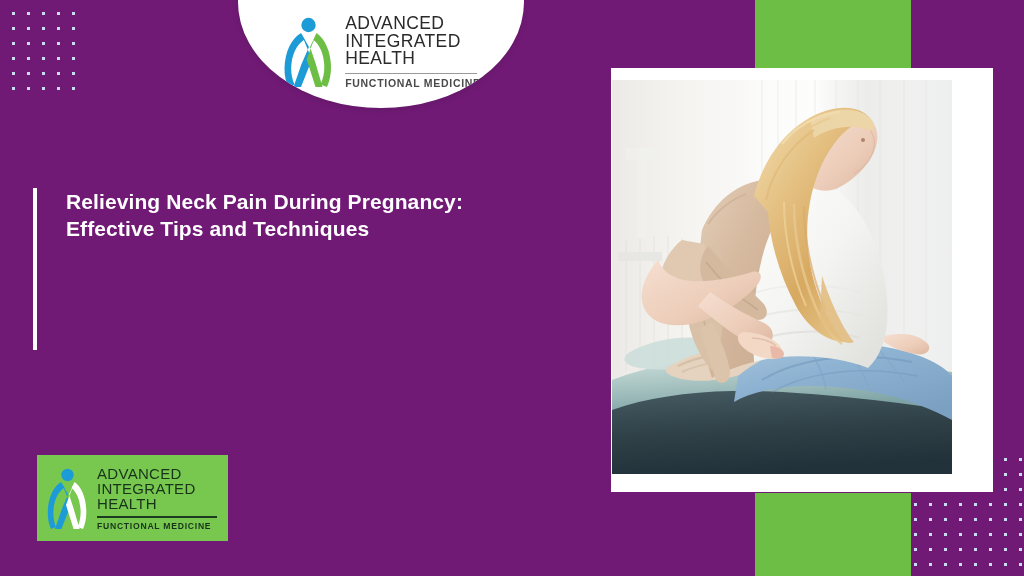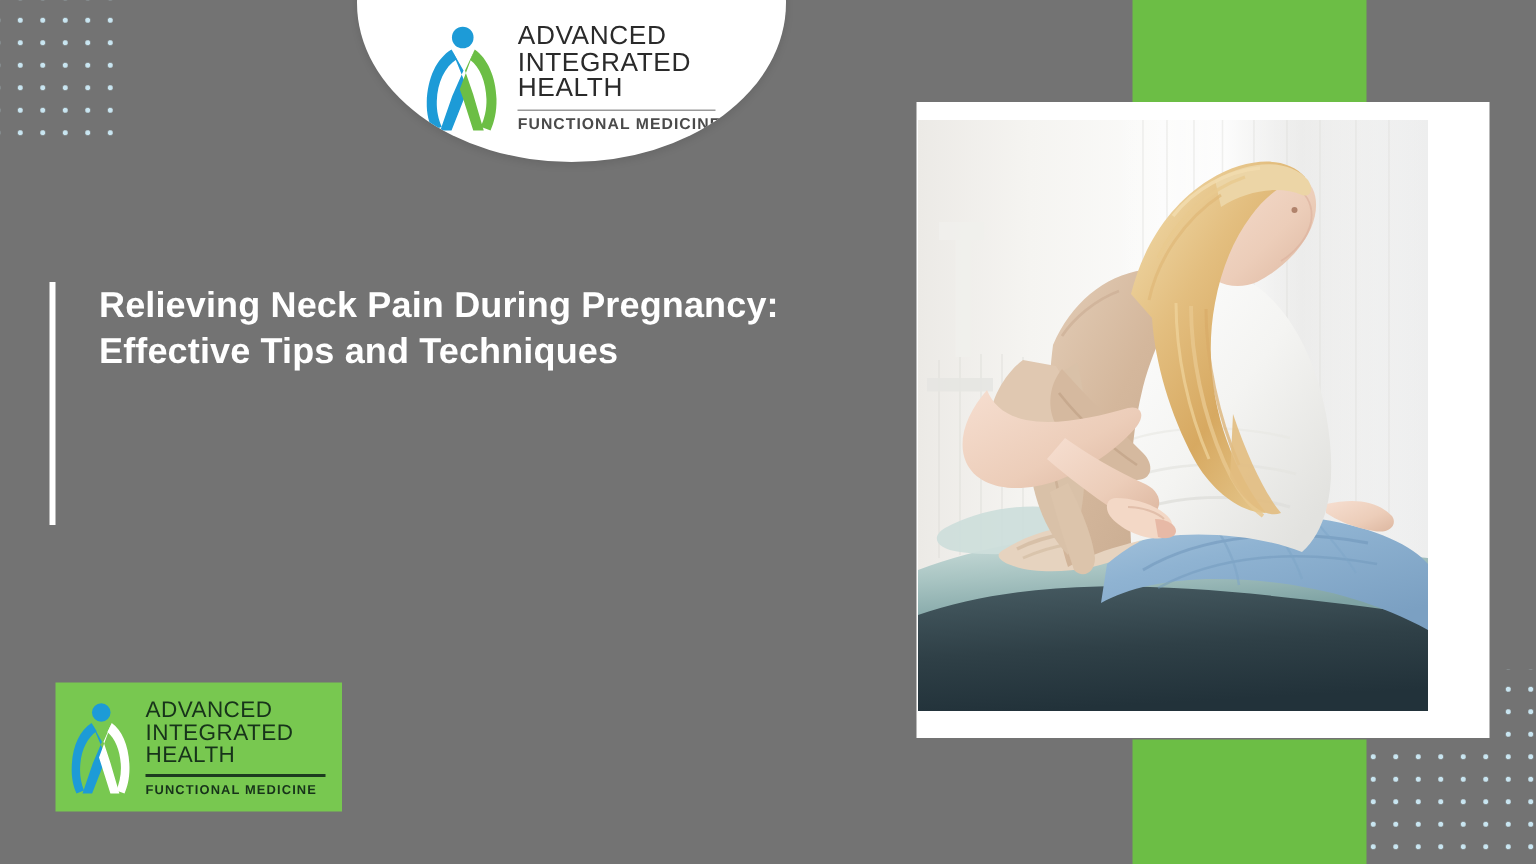--- a/index.html
+++ b/index.html
@@ -3,21 +3,21 @@
 <meta charset="utf-8">
 <style>
   * { margin:0; padding:0; box-sizing:border-box; }
   html,body { width:1024px; height:576px; overflow:hidden; }
   body {
     font-family:"Liberation Sans", sans-serif;
     background:#1aabe0;
     position:relative;
   }
 
-  #stage { position:absolute; inset:0; width:1024px; height:576px; background:#737373; overflow:hidden; }
+  #stage { position:absolute; inset:0; width:1024px; height:576px; background:#701a75; overflow:hidden; }
 
   
   .dots {
     position:absolute;
     background-image:radial-gradient(circle, rgba(210,242,255,0.90) 1.6px, rgba(255,255,255,0) 1.9px);
     background-size:15px 15px;
     background-position:6px 6px;
     pointer-events:none;
   }
   #dots-top-left  { left:0;   top:0;    width:84px;  height:92px; }
@@ -47,21 +47,21 @@
     font-family:"Liberation Sans", sans-serif;
   }
   #badge-rule { width:132px; height:1px; background:#9a9a9a; margin:5px 0 4px 0; }
   #badge-sub { font-size:10.5px; letter-spacing:0.7px; color:#4a4a4a; font-weight:600; }
 
   
   #headline-wrap { position:absolute; left:33px; top:188px; display:flex; gap:29px; }
   #headline-bar { width:4px; height:162px; background:#ffffff; flex:none; }
   #headline {
     color:#ffffff;
-    font-size:24px;
+    font-size:21px;
     font-weight:700;
     line-height:1.30;
     letter-spacing:0.1px;
     max-width:470px;
     font-family:"Liberation Sans", sans-serif;
   }
 
   
   #photo-card {
     position:absolute; left:611px; top:68px;

